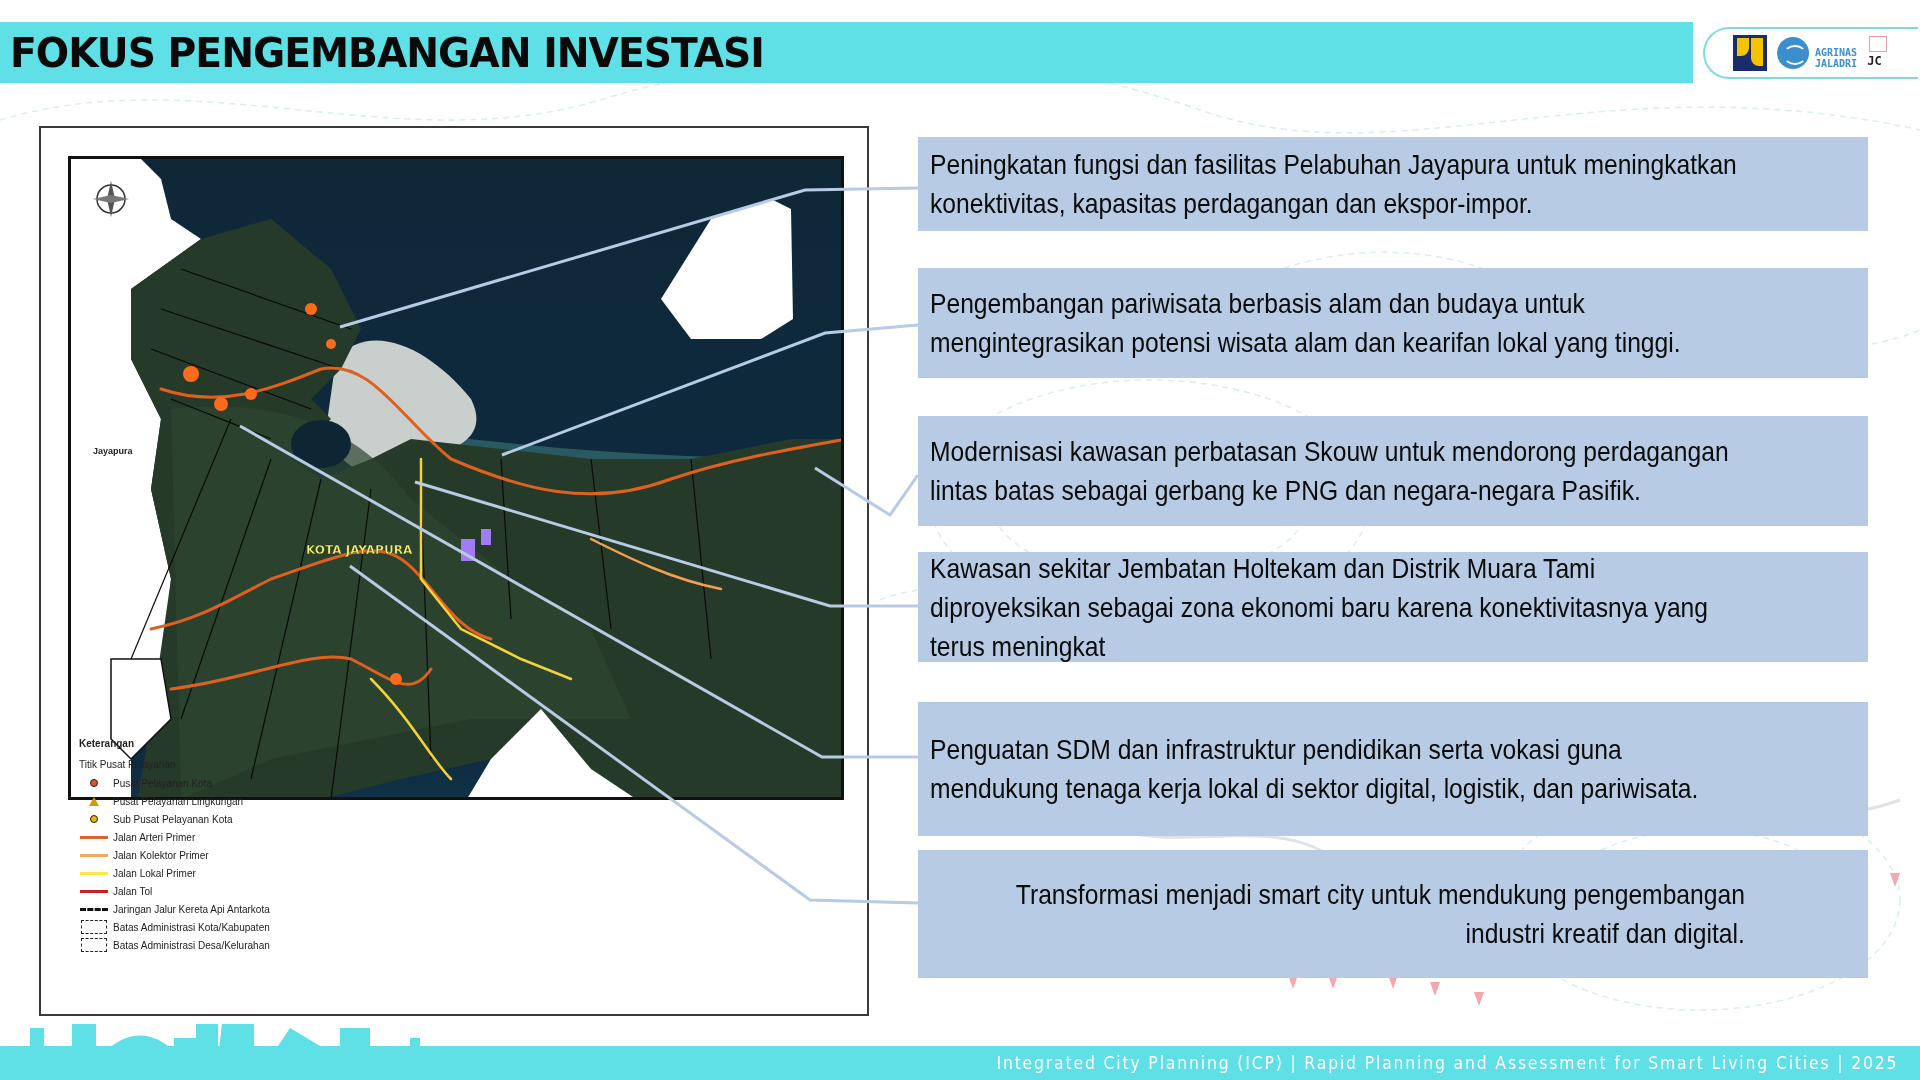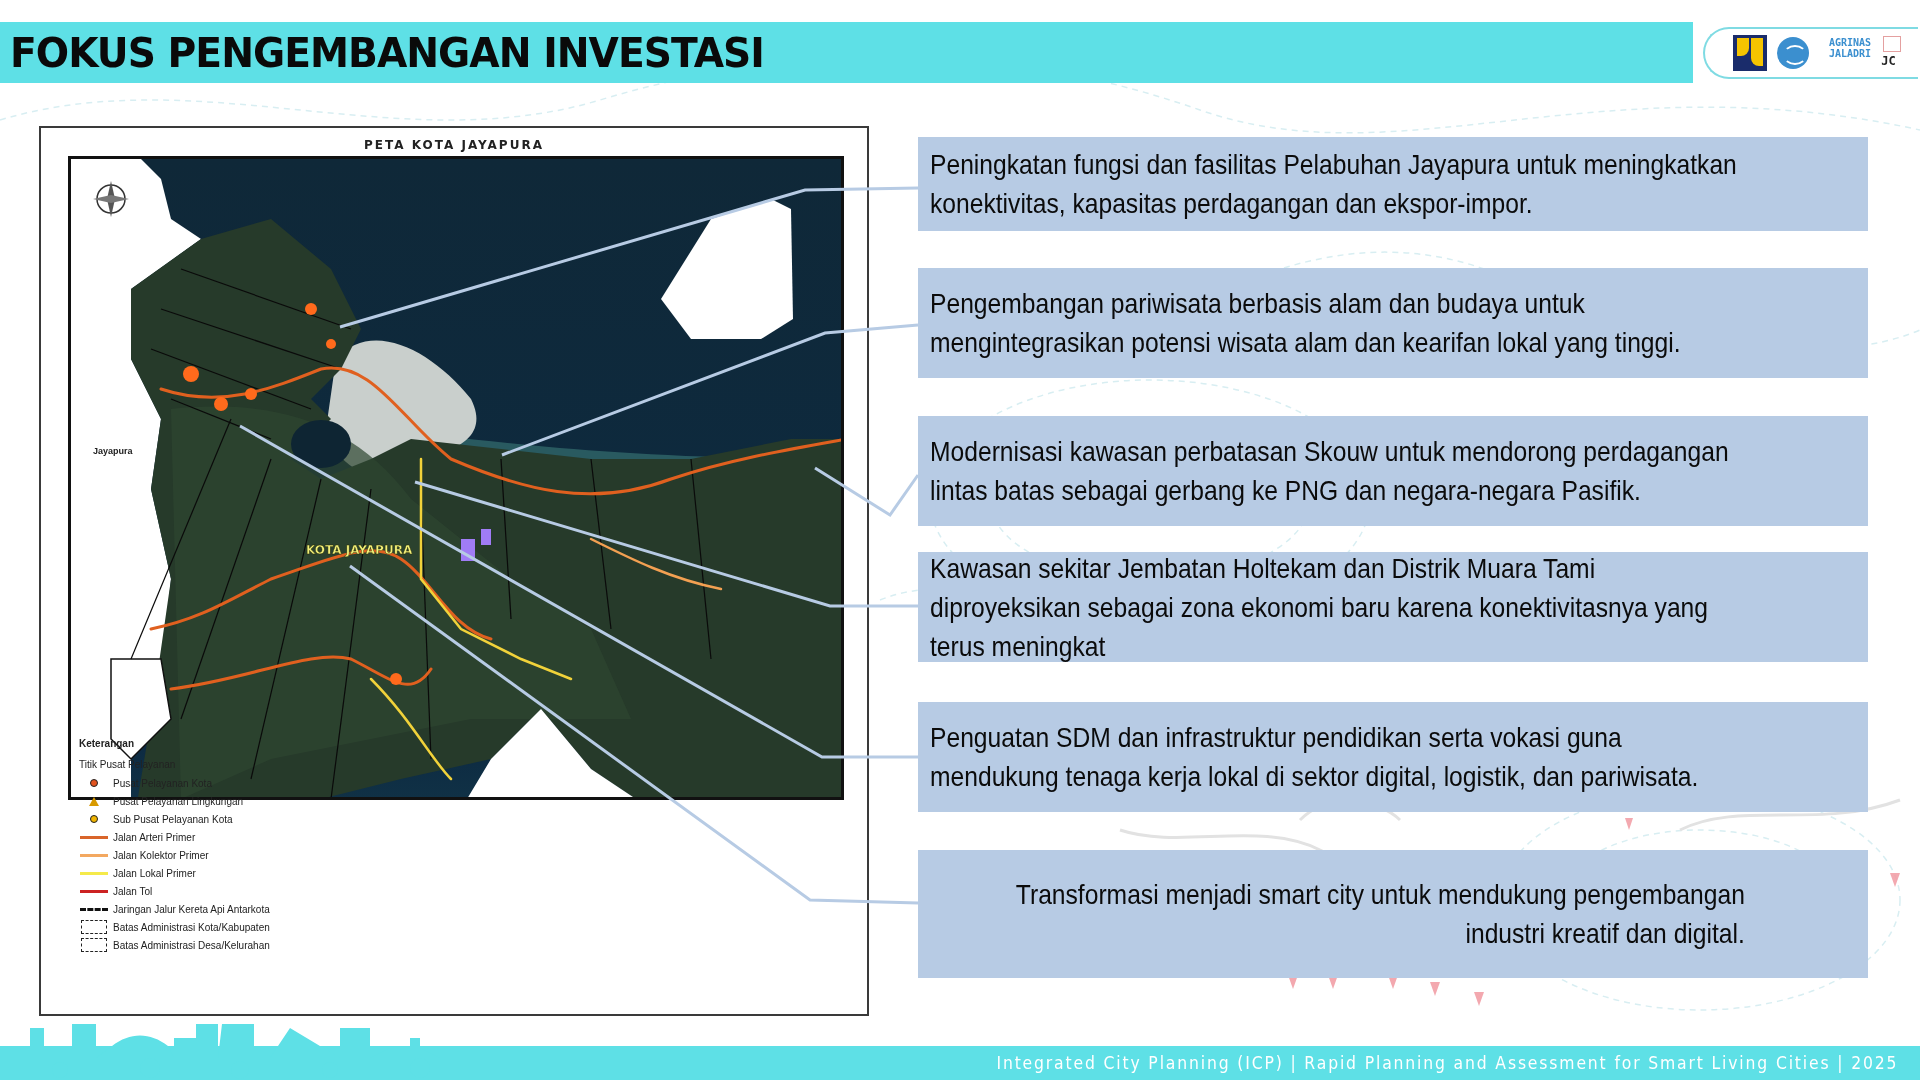--- a/index.html
+++ b/index.html
@@ -18,21 +18,21 @@
   }
 
   .logo-pill {
     position: absolute; left: 1703px; top: 27px; width: 215px; height: 52px;
     border: 2px solid #7fdbe3; border-right: none; border-radius: 26px 0 0 26px;
     background: #fff; display: flex; align-items: center; gap: 10px; padding-left: 28px; z-index: 2;
   }
   .logo-pu { width: 34px; height: 36px; background: #1a2c6b; position: relative; overflow: hidden; }
   .logo-pu::before { content:""; position:absolute; left:4px; top:3px; width:12px; height:18px; background:#f5c400; border-radius:0 0 8px 0; }
   .logo-pu::after { content:""; position:absolute; right:4px; top:3px; width:12px; height:28px; background:#f5c400; border-radius:0 0 0 8px; }
-  .logo-agrinas { display: flex; align-items: flex-start; gap: 20px; }
+  .logo-agrinas { display: flex; align-items: flex-end; gap: 6px; }
   .logo-agrinas .circ { width: 32px; height: 32px; border-radius: 50%; background: #3b8fcf; position: relative; }
   .logo-agrinas .circ::after { content:""; position:absolute; left:6px; top:8px; width:20px; height:16px; border:2px solid #fff; border-radius:50%; border-left-color: transparent; border-right-color: transparent; }
   .logo-agrinas .txt { font-family: "DejaVu Sans Mono", monospace; font-size: 10px; line-height: 11px; color: #3b8fcf; font-weight: bold; }
   .logo-third { width: 22px; height: 34px; position: relative; }
   .logo-third .top { position:absolute; left:2px; top:0; width:18px; height:16px; border:1.5px solid #e4a0a0; }
   .logo-third .bot { position:absolute; left:0; top:18px; width:22px; height:14px; font-family:"DejaVu Sans Mono",monospace; font-size:12px; font-weight:bold; color:#222; line-height:14px; }
 
   .map-frame {
     position: absolute; left: 39px; top: 126px; width: 830px; height: 890px;
     border: 2px solid #3a3a3a; background: #fff; z-index: 2;
@@ -120,21 +120,20 @@
       <div>JALADRI</div>
     </div>
   </div>
   <div class="logo-third">
     <div class="top"></div>
     <div class="bot">JC</div>
   </div>
 </div>
 
 <div class="map-frame">
-  <div class="map-title">PETA KOTA JAYAPURA</div>
   <div class="map-canvas">
     <svg width="776" height="844" viewBox="0 0 776 844">
       <defs>
         <linearGradient id="sea" x1="0" y1="0" x2="0" y2="1">
           <stop offset="0" stop-color="#0f2838"></stop>
           <stop offset="0.7" stop-color="#0d2b42"></stop>
           <stop offset="1" stop-color="#1d4a55"></stop>
         </linearGradient>
       </defs>
       <rect x="0" y="0" width="776" height="844" fill="url(#sea)"></rect>
@@ -280,21 +279,21 @@
 </div>
 <div class="info-box" style="top:268px;height:110px;align-items:center;">
   <p>Pengembangan pariwisata berbasis alam dan budaya untuk mengintegrasikan potensi wisata alam dan kearifan lokal yang tinggi.</p>
 </div>
 <div class="info-box" style="top:416px;height:110px;">
   <p>Modernisasi kawasan perbatasan Skouw untuk mendorong perdagangan lintas batas sebagai gerbang ke PNG dan negara-negara Pasifik.</p>
 </div>
 <div class="info-box" style="top:552px;height:110px;">
   <p>Kawasan sekitar Jembatan Holtekam dan Distrik Muara Tami diproyeksikan sebagai zona ekonomi baru karena konektivitasnya yang terus meningkat</p>
 </div>
-<div class="info-box" style="top:702px;height:110px;">
+<div class="info-box" style="top:702px;height:134px;">
   <p>Penguatan SDM dan infrastruktur pendidikan serta vokasi guna mendukung tenaga kerja lokal di sektor digital, logistik, dan pariwisata.</p>
 </div>
 <div class="info-box" style="top:850px;height:128px;text-align:right;">
   <p>Transformasi menjadi smart city untuk mendukung pengembangan industri kreatif dan digital.</p>
 </div>
 
 <svg class="connectors" width="1920" height="1080" viewBox="0 0 1920 1080">
   <g fill="none" stroke="#b7cbe4" stroke-width="3">
     <polyline points="918,188 805,190 340,327"></polyline>
     <polyline points="918,325 825,333 502,455"></polyline>

